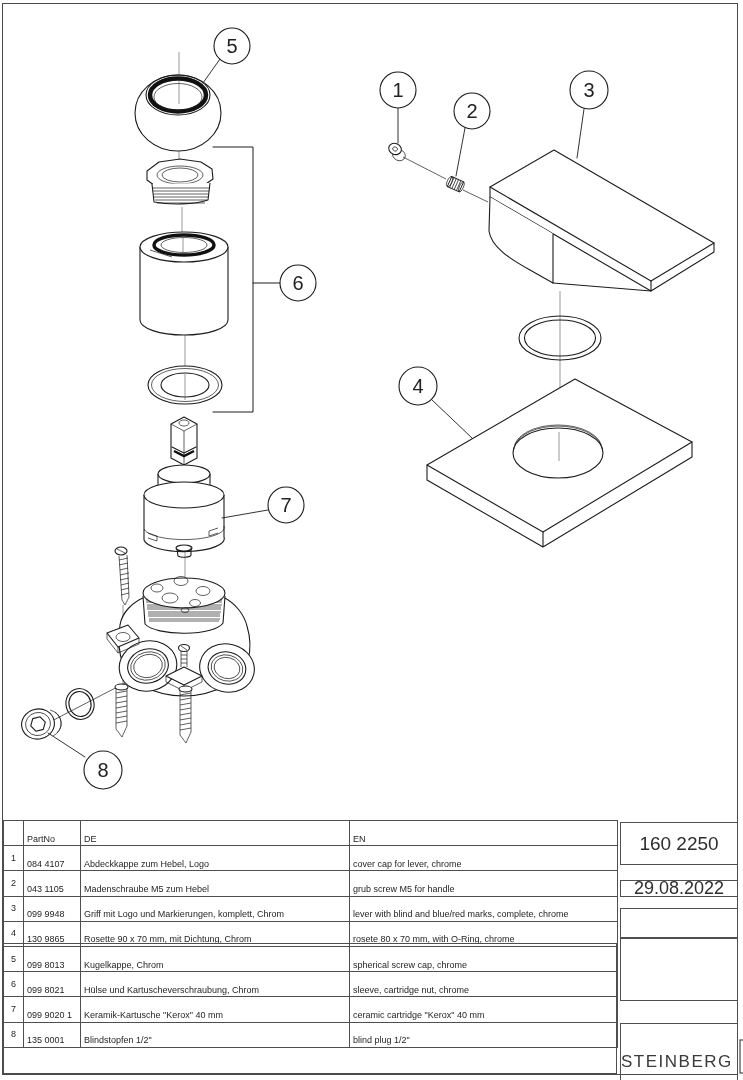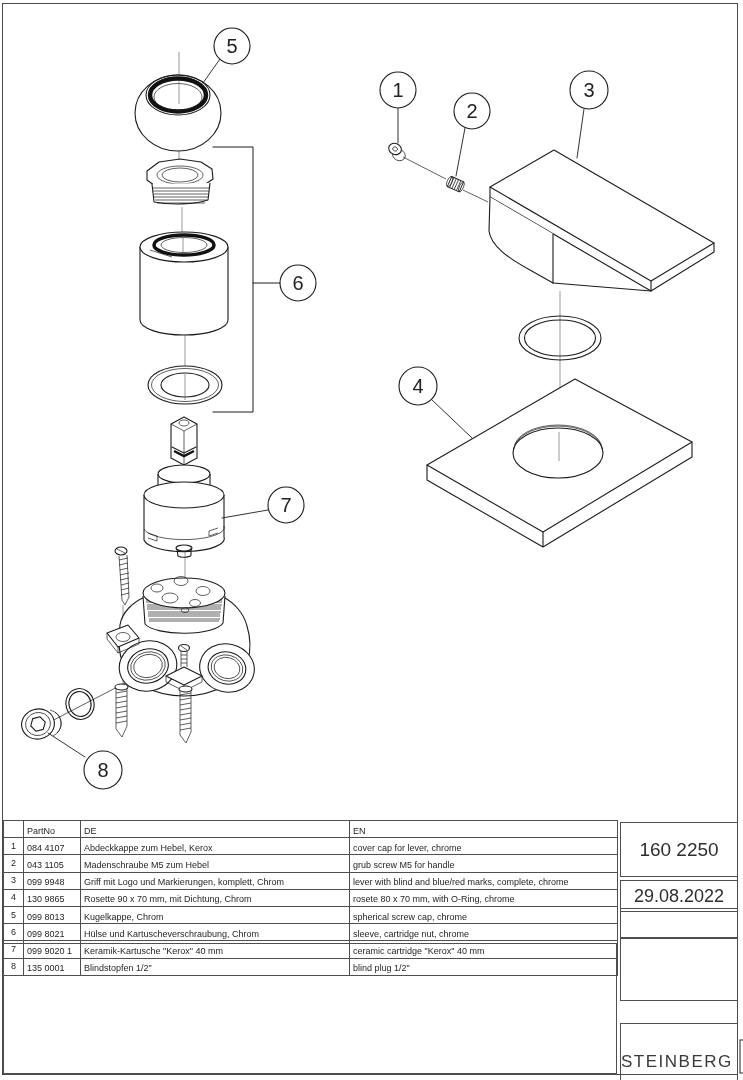--- a/index.html
+++ b/index.html
@@ -9,28 +9,28 @@
   svg{position:absolute;left:0;top:0;}
   .ln{stroke:#1c1c1c;fill:none;stroke-width:1.1;stroke-linecap:round;stroke-linejoin:round;}
   .lnw{stroke:#1c1c1c;fill:#fff;stroke-width:1.1;stroke-linejoin:round;}
   .thin{stroke:#1c1c1c;fill:none;stroke-width:0.7;}
   .cl{stroke:#555;fill:none;stroke-width:0.6;}
   .thick{stroke:#111;fill:none;stroke-width:4.5;}
   .callout{fill:#fff;stroke:#1c1c1c;stroke-width:1.1;}
   .cnum{font-family:"Liberation Sans","DejaVu Sans",sans-serif;font-size:20px;fill:#222;text-anchor:middle;}
   
   .ptable{position:absolute;left:3px;top:820px;width:614px;border-collapse:collapse;table-layout:fixed;}
-  .ptable td{border:1px solid #4f4f4f;font-size:9px;line-height:1;height:12.2px;padding:4px 0 0 3px;
+  .ptable td{border:1px solid #4f4f4f;font-size:9px;line-height:1;height:12.2px;padding:12px 0 0 3px;
              white-space:nowrap;overflow:hidden;color:#252525;}
   .ptable td.num{text-align:center;padding:0;}
   .leftbox{position:absolute;left:3px;top:943px;width:614px;height:131px;border:1.5px solid #4f4f4f;box-sizing:border-box;}
   .rbox{position:absolute;left:620px;width:118px;border:1.5px solid #4f4f4f;box-sizing:border-box;
         display:flex;align-items:center;justify-content:center;color:#2e2e2e;}
-  .b-doc{top:822px;height:55px;font-size:19px;}
-  .b-date{top:880px;height:32px;font-size:18px;}
+  .b-doc{top:822px;height:43px;font-size:19px;}
+  .b-date{top:880px;height:17px;font-size:18px;}
   .b-e1{top:908px;height:30px;}
   .b-e2{top:938px;height:63px;}
   .b-brand{top:1023px;height:74px;flex-direction:row;justify-content:flex-start;padding-top:3px;}
   .brandtext{font-size:17px;letter-spacing:1.5px;color:#3a3a3a;}
 </style>
 </head>
 <body>
 
 <div class="page">
   <div class="frame"></div>
@@ -250,21 +250,21 @@
     <tbody>
         <tr>
       <td class="num"></td>
       <td>PartNo</td>
       <td>DE</td>
       <td>EN</td>
     </tr>
     <tr>
       <td class="num">1</td>
       <td>084 4107</td>
-      <td>Abdeckkappe zum Hebel, Kerox</td>
+      <td>Abdeckkappe zum Hebel, Logo</td>
       <td>cover cap for lever, chrome</td>
     </tr>
     <tr>
       <td class="num">2</td>
       <td>043 1105</td>
       <td>Madenschraube M5 zum Hebel</td>
       <td>grub screw M5 for handle</td>
     </tr>
     <tr>
       <td class="num">3</td>

